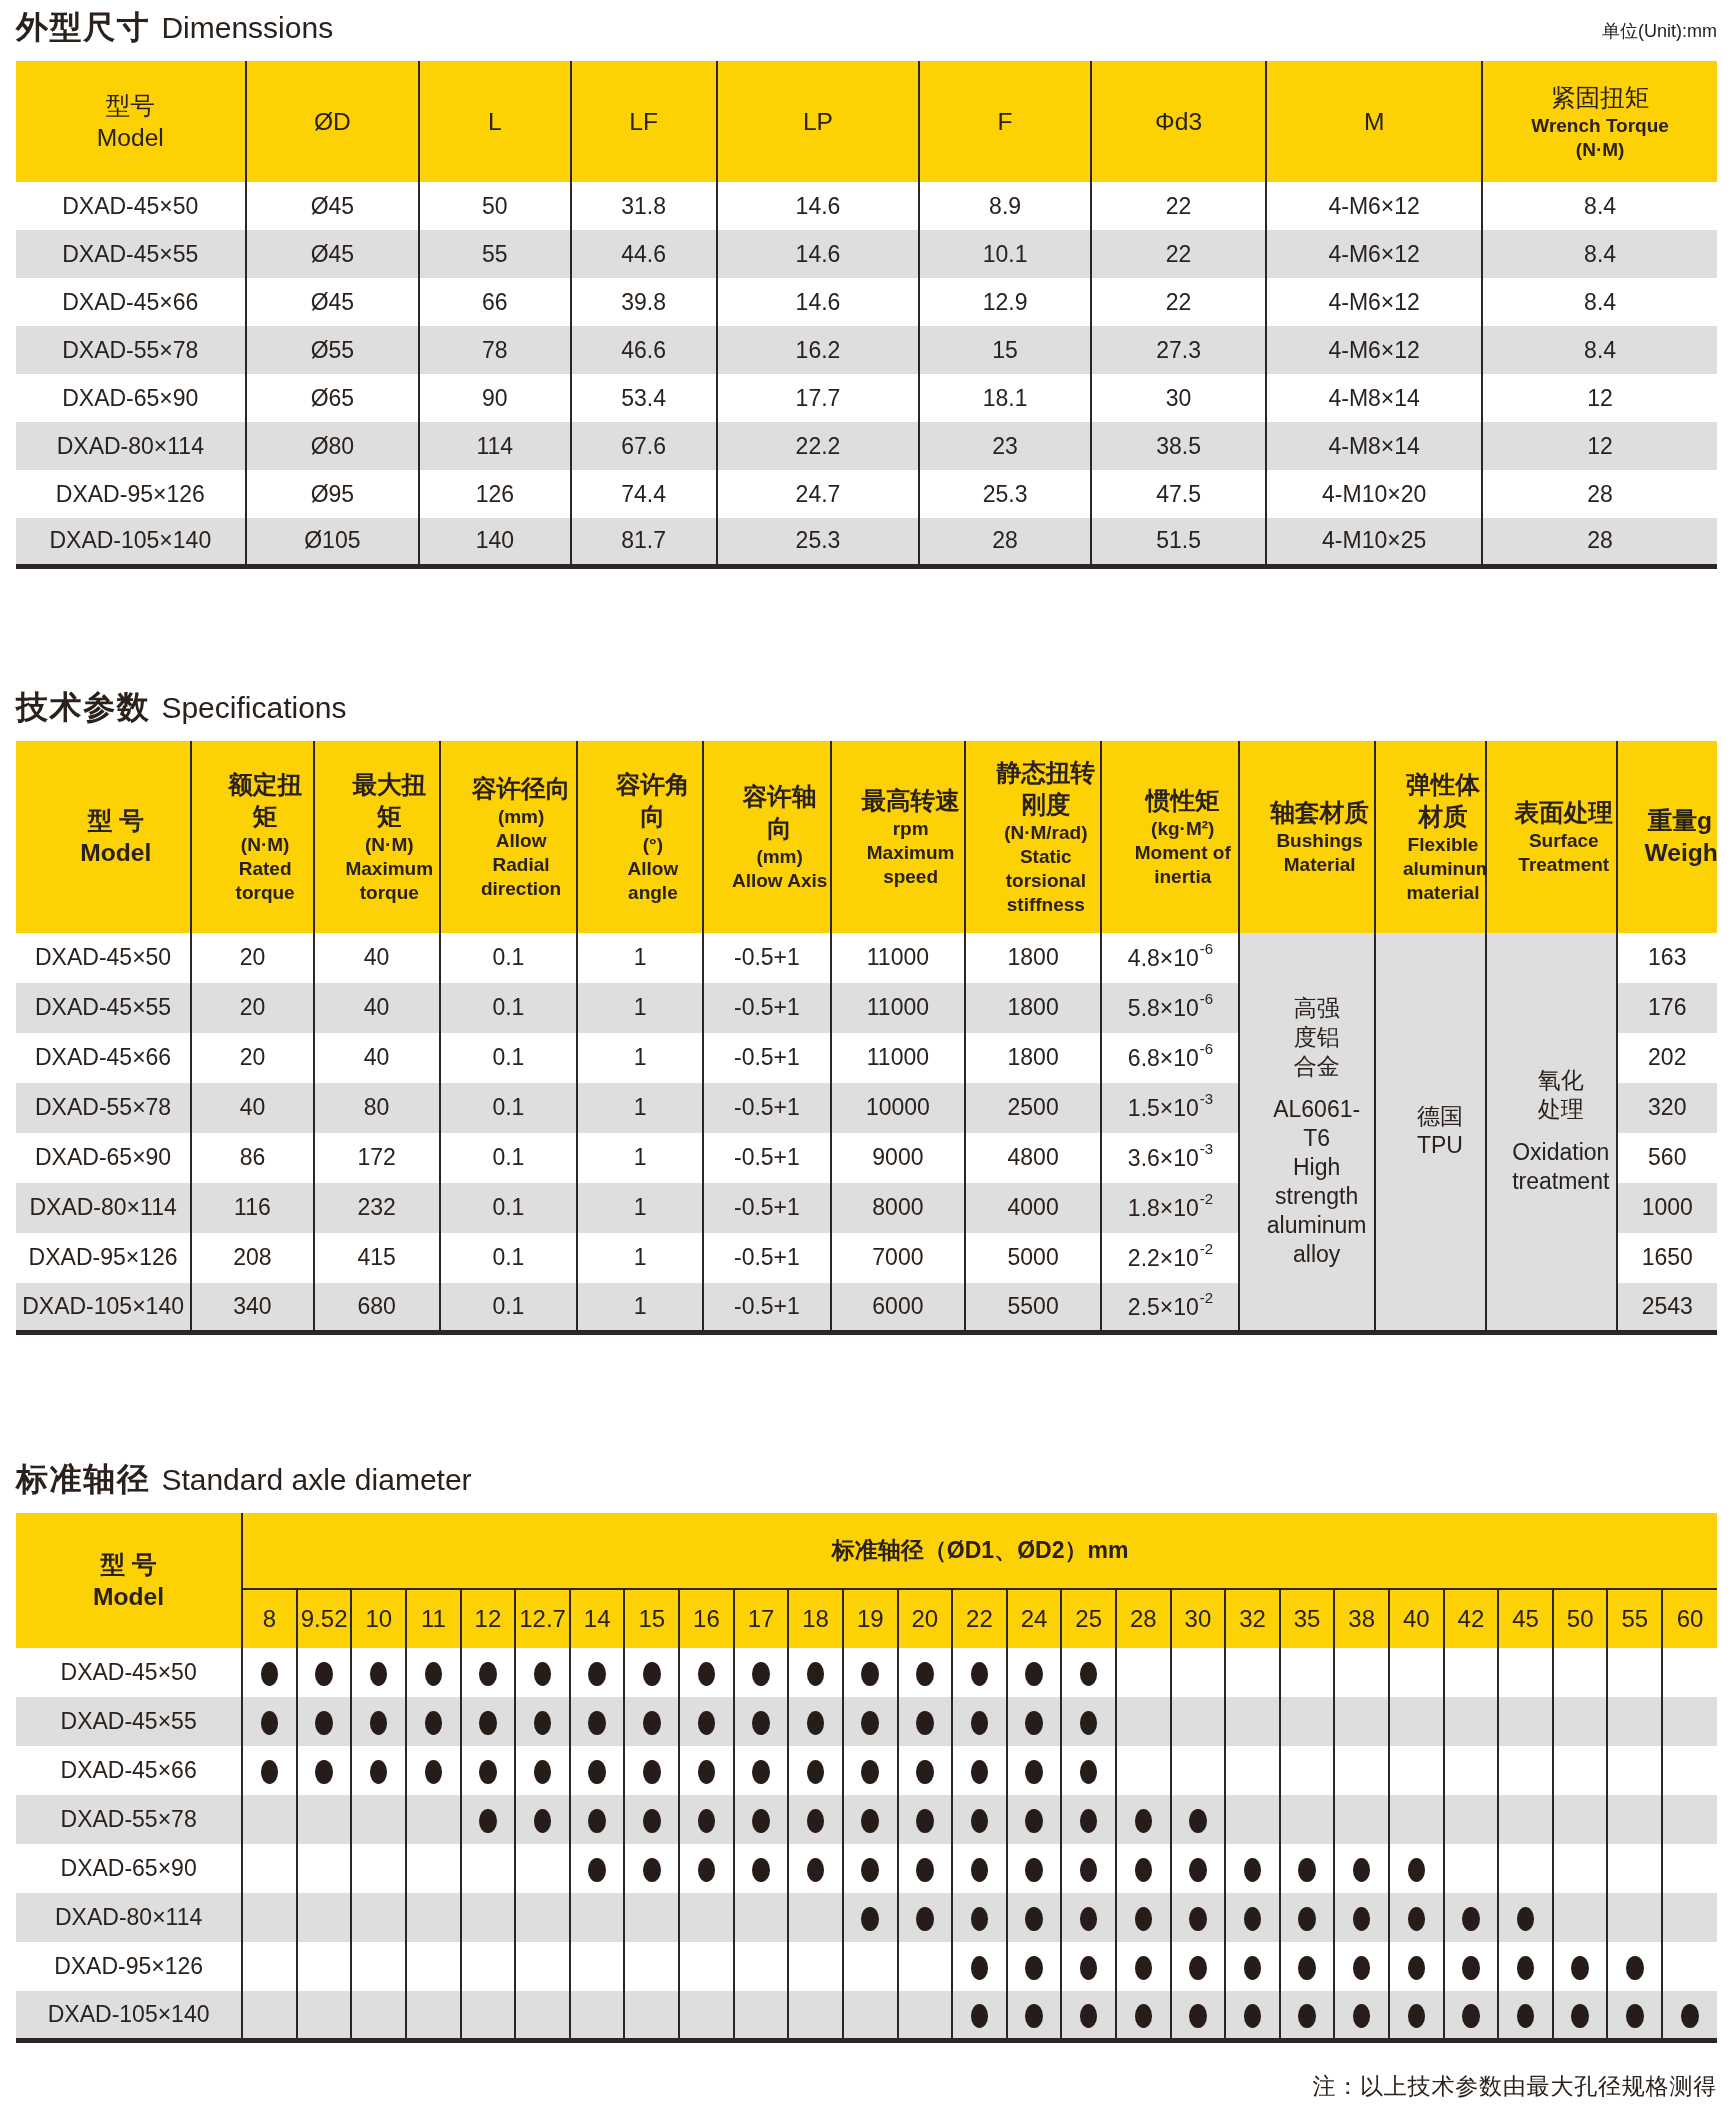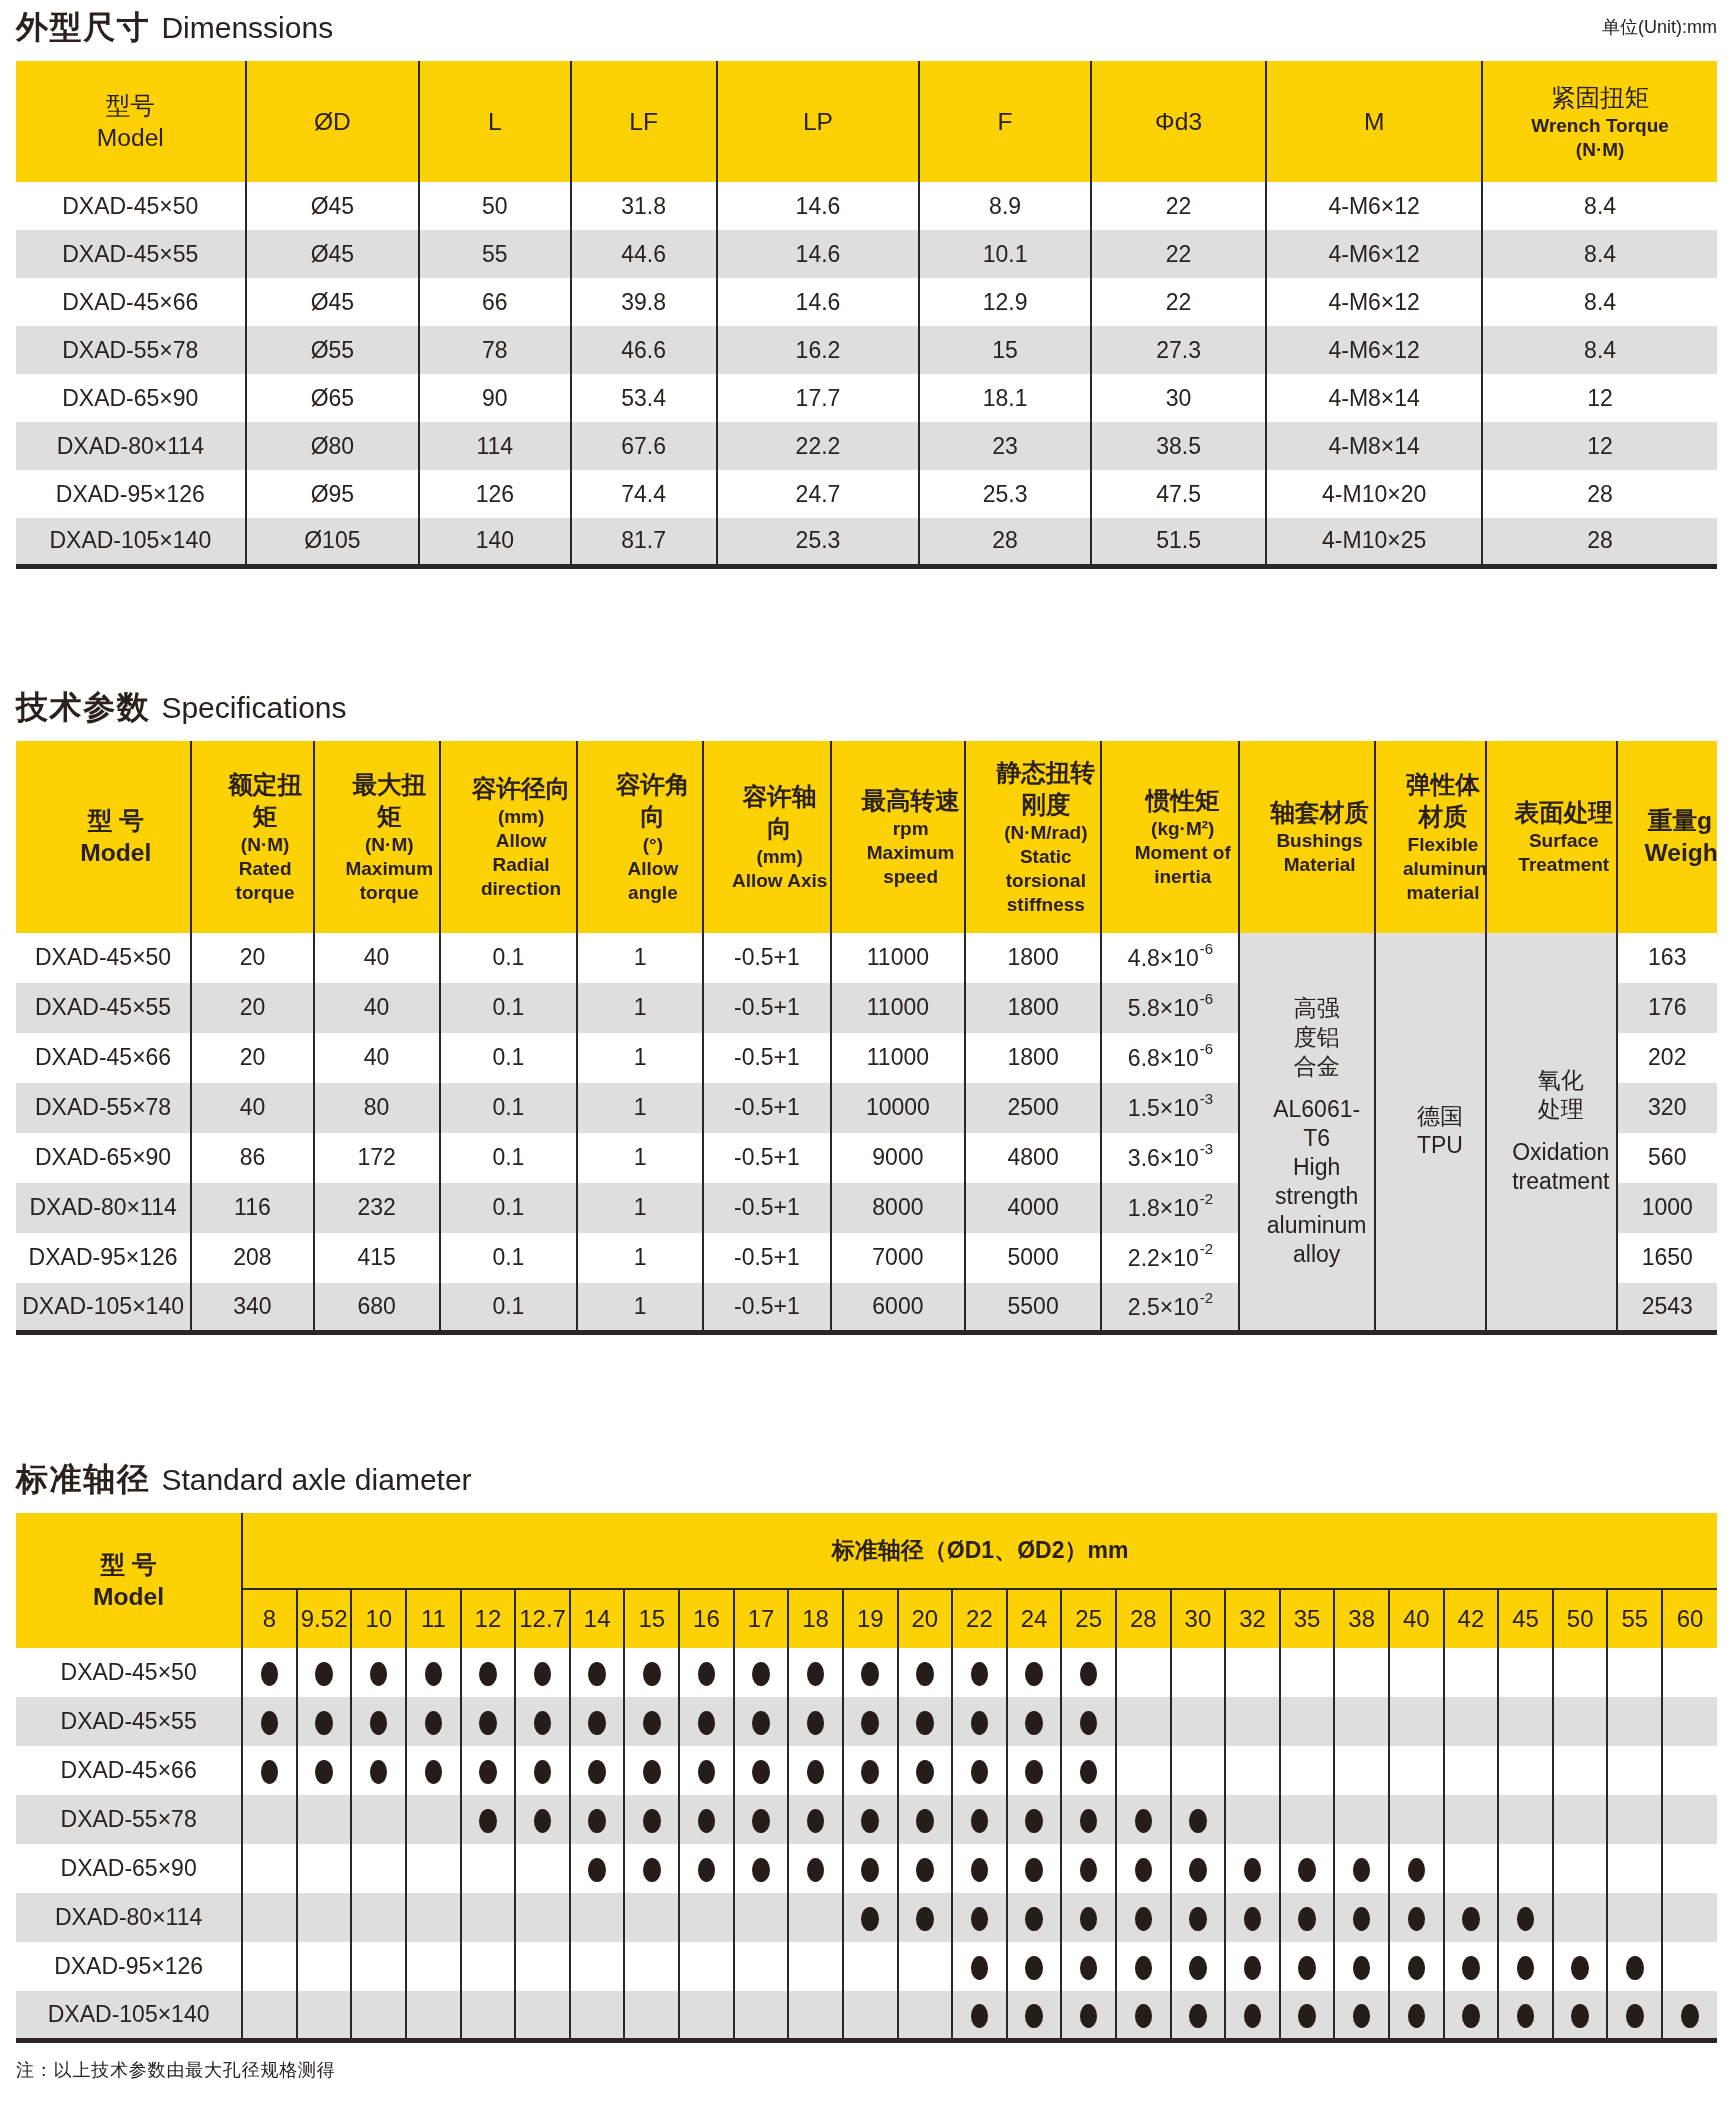--- a/index.html
+++ b/index.html
@@ -8,21 +8,21 @@
     --ink:#2A211C;
     --line:#2B2523;
   }
   html,body{margin:0;padding:0;background:#ffffff;}
   body{
     width:1733px;height:2108px;box-sizing:border-box;
     padding:8px 16px 0 16px;overflow:hidden;
     font-family:"Liberation Sans","DejaVu Sans",sans-serif;
     color:var(--ink);
   }
-  .sec-head{display:flex;justify-content:space-between;align-items:flex-start;margin:0 0 8px 0;line-height:38px;gap:8px;}
+  .sec-head{display:flex;justify-content:space-between;align-items:center;margin:0 0 8px 0;line-height:38px;gap:8px;}
   .sec-title .zh{font-size:32px;font-weight:bold;letter-spacing:1.6px;}
   .sec-title .en{font-size:30px;margin-left:11px;}
   .unit{font-size:18px;}
   .mt2{margin-top:119px;}
   .mt3{margin-top:125px;}
   table{border-collapse:collapse;width:100%;table-layout:fixed;border-bottom:5.6px solid var(--line);}
   th,td{border-left:2.4px solid var(--line);text-align:center;vertical-align:middle;padding:0 1.6px;box-sizing:border-box;overflow:hidden;}
   th:first-child,td:first-child{border-left:none;}
   thead th{background:var(--yellow);}
   tr.stripe td{background:var(--gray);}
@@ -50,21 +50,21 @@
   .t2 thead th:nth-child(13){width:5.9%}
   sup.exp{font-size:15px;position:relative;top:-3.2px;left:0.8px;}
   td.merged{background:var(--gray) !important;padding-left:21px;}
   .cline{font-size:23px;line-height:29px;}
   .cline:empty{height:14.3px;}
   .t3 .model-col{width:13.3%;}
   .t3 th.span-h{height:76px;border-bottom:2.4px solid var(--line);font-size:23px;font-weight:bold;}
   .t3 tr.nums th{height:59px;font-size:24px;font-weight:normal;border-left:2.4px solid var(--line);padding:0;}
   .t3 td{height:49px;font-size:23px;padding:0;}
   .dot{display:inline-block;width:17.5px;height:24px;border-radius:50%;background:#261C19;vertical-align:middle;}
-  .footnote{margin-top:15px;font-size:18px;letter-spacing:0.8px;}
+  .footnote{margin-top:28px;font-size:23px;letter-spacing:0.8px;text-align:right;}
 </style>
 </head>
 <body>
 
 <div class="sec-head">
   <div class="sec-title">
     <span class="zh">外型尺寸</span><span class="en">Dimenssions</span>
   </div>
   <div class="unit">单位(Unit):mm</div>
 </div>

